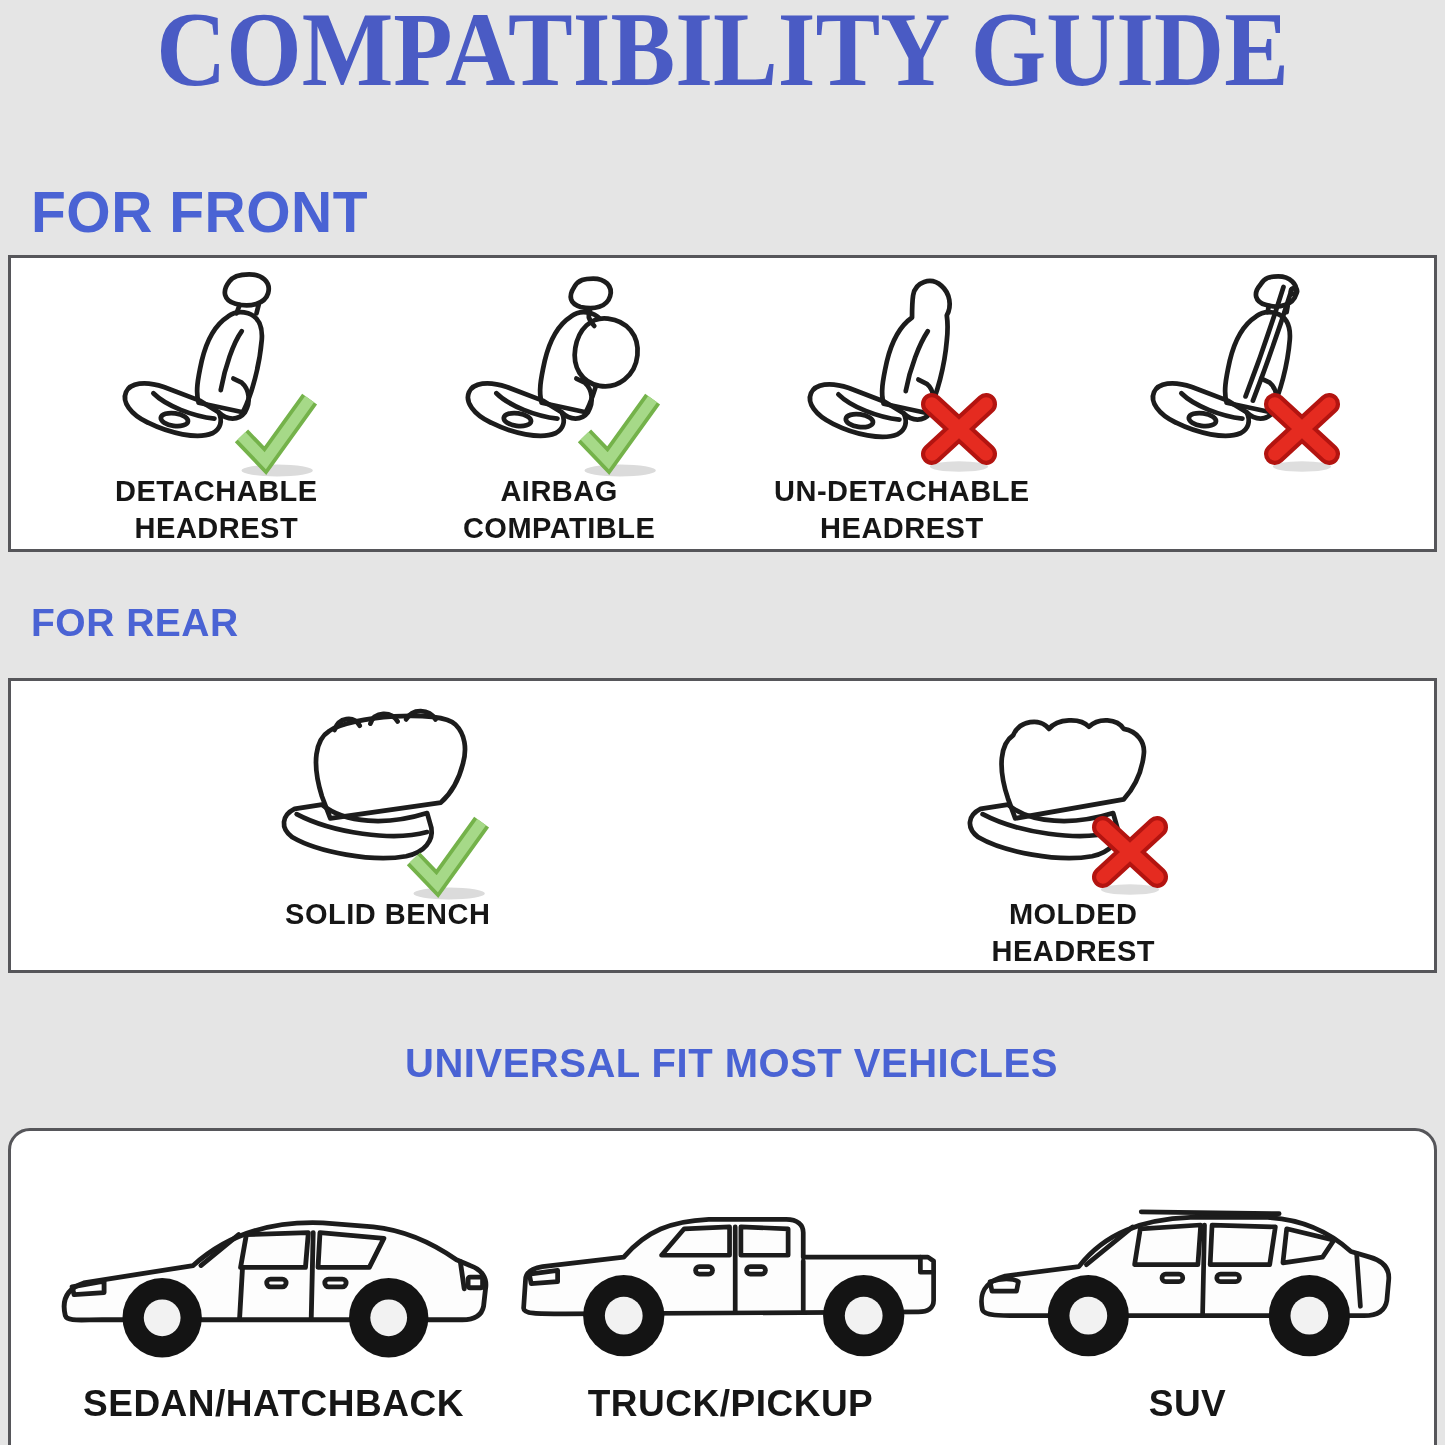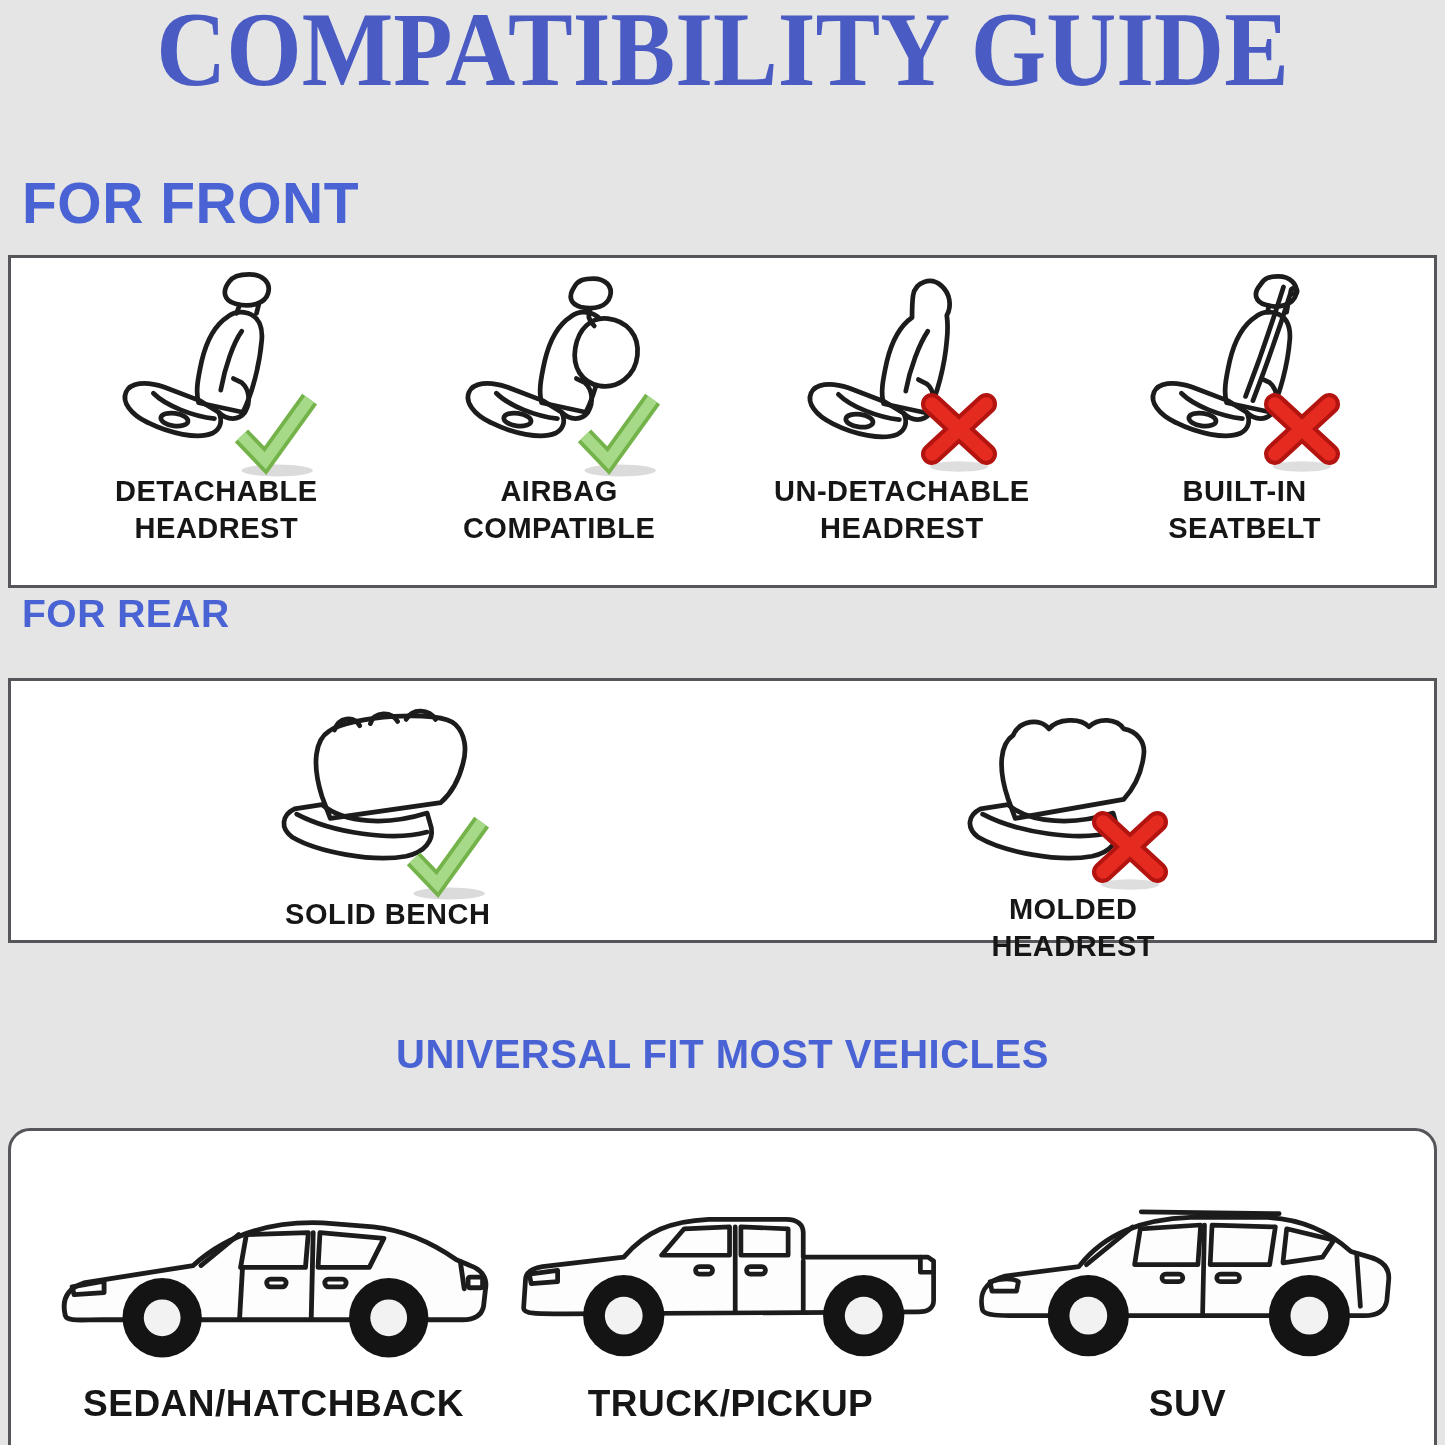--- a/index.html
+++ b/index.html
@@ -4,30 +4,30 @@
 <style>
   html,body{margin:0;padding:0;background:#fff;}
   body{width:1445px;height:1445px;font-family:"Liberation Sans",sans-serif;color:#161616;}
   .page{position:relative;width:1445px;height:1445px;background:#e5e5e5;overflow:hidden;}
 
   .title{position:absolute;top:-12px;left:0;width:100%;margin:0;text-align:center;
     font-family:"Liberation Serif",serif;font-weight:700;font-size:97px;
     color:var(--title-blue,#4a5bc4);transform:scaleY(1.1);transform-origin:top center;
     letter-spacing:0px;}
 
-  .sec-heading{position:absolute;margin:0;font-weight:700;color:var(--heading-blue,#4a63d4);
+  .sec-heading{position:absolute;margin:9px;font-weight:700;color:var(--heading-blue,#4a63d4);
     letter-spacing:0.5px;}
   #front-heading{left:22px;top:170px;font-size:57px;}
   #rear-heading{left:22px;top:592px;font-size:39px;}
   #universal-heading{left:0;top:1032px;width:100%;text-align:center;font-size:40px;}
 
   .panel{position:absolute;left:8px;width:1429px;border:3px solid var(--panel-border,#56565a);
     box-sizing:border-box;background:#fff;display:flex;padding:0 18px 0 34px;}
-  #front-panel{top:255px;height:333px;}
-  #rear-panel{top:678px;height:265px;}
+  #front-panel{top:255px;height:297px;}
+  #rear-panel{top:678px;height:295px;}
   #universal-panel{top:1128px;height:342px;border-radius:22px;}
 
   .cell{flex:1;display:flex;flex-direction:column;align-items:center;position:relative;}
   .icon-wrap{position:relative;margin-top:10px;width:250px;height:205px;
     display:flex;justify-content:center;align-items:flex-start;}
   .icon-wrap svg.sketch{height:200px;}
   .label{white-space:pre-line;text-align:center;font-weight:700;font-size:29px;
     line-height:1.28;letter-spacing:0.5px;margin-top:0;color:#161616;}
 
   .v-wrap{position:relative;margin-top:26px;height:222px;display:flex;justify-content:center;}
@@ -151,22 +151,20 @@
         </svg>
         <span class="mark cross" data-name="status-mark">
 
           <svg data-name="cross-icon" viewBox="0 0 96 86" width="100" height="90">
             <ellipse cx="48" cy="78" rx="28" ry="5" fill="#c8c8c8" opacity="0.6"></ellipse>
             <path d="M22,18 L74,66 M74,18 L22,66" stroke="var(--cross-red-dark,#b31410)" stroke-width="21" stroke-linecap="round" fill="none"></path>
             <path d="M22,18 L74,66 M74,18 L22,66" stroke="var(--cross-red,#e52b20)" stroke-width="13" stroke-linecap="round" fill="none"></path>
           </svg>
         </span>
       </div>
-      <div class="label" data-name="item-label">BUILT-IN
-SEATBELT</div>
     </div>
   </div>
 
   <h2 class="sec-heading" id="rear-heading" data-name="section-heading-rear">FOR REAR</h2>
 
   <div class="panel" id="rear-panel" data-name="rear-panel">
 
     <div class="cell" data-name="rear-item-solid-bench">
       <div class="icon-wrap">
         <svg class="sketch" viewBox="0 0 235 190" data-name="bench-solid-icon">

